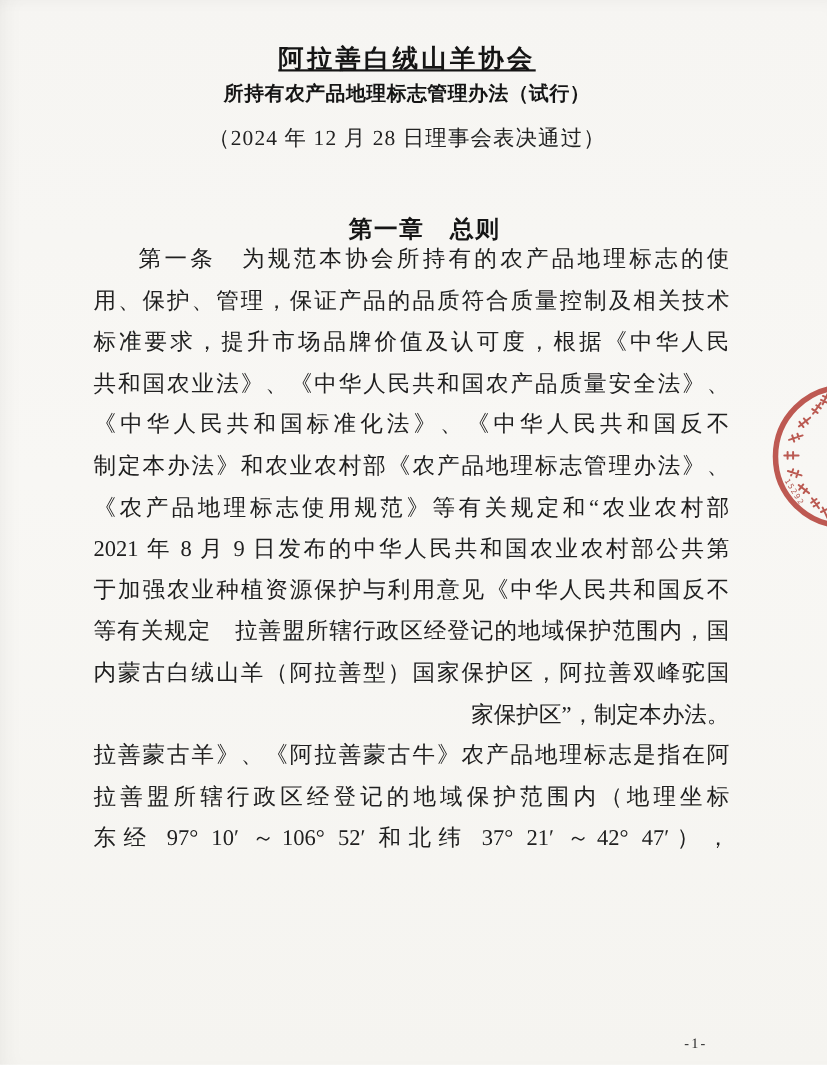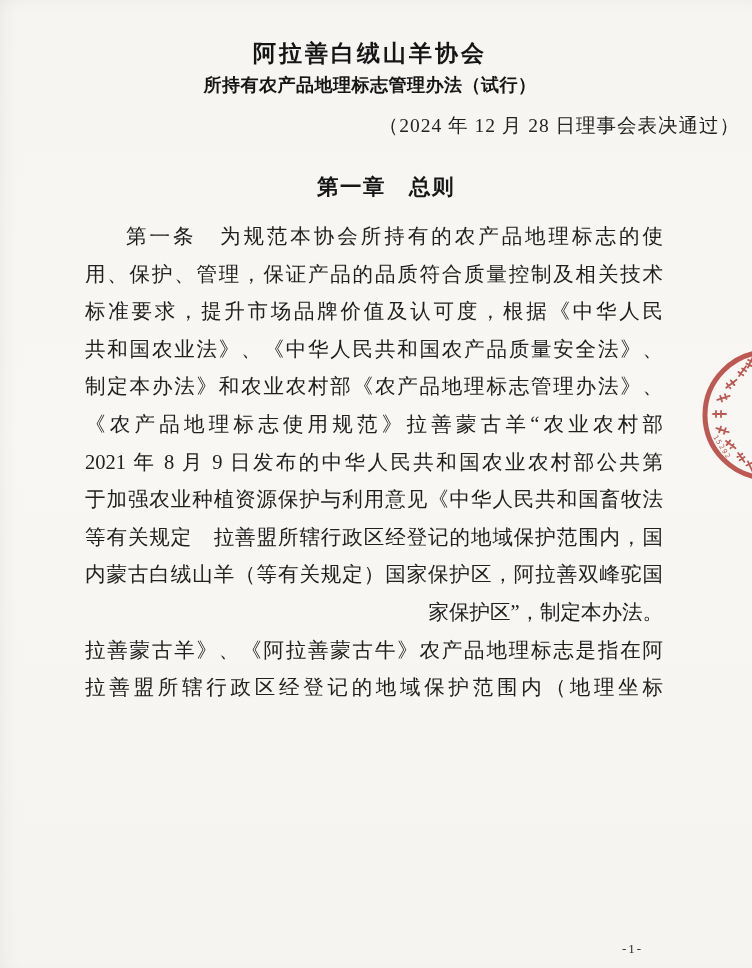--- a/index.html
+++ b/index.html
@@ -14,35 +14,35 @@
   .page {
     position: absolute; inset: 0;
     box-shadow: inset 14px 0 28px -24px rgba(60,60,60,.18), inset 0 10px 22px -20px rgba(60,60,60,.12);
   }
   .header { position: absolute; left: 0; right: 12px; top: 0; text-align: center; }
   .title1 {
     position: absolute; left: 0; right: 0; top: 38px;
     font-family: "Liberation Sans", "DejaVu Sans", sans-serif;
     font-weight: 700; font-size: 23px; letter-spacing: 3px;
     color: #151515;
+    text-decoration: underline;
   }
   .title2 {
     position: absolute; left: 0; right: 0; top: 73px;
     font-family: "Liberation Sans", "DejaVu Sans", sans-serif;
     font-weight: 700; font-size: 18px; letter-spacing: 0.5px;
     color: #151515;
   }
   .approval {
     position: absolute; left: 0; right: 0; top: 112px;
     font-size: 19.5px; letter-spacing: 1px;
     color: #222;
-    text-align: right;
   }
   .chapter {
-    position: absolute; left: 0; right: 0; top: 172px;
+    position: absolute; left: 0; right: 0; top: 193px;
     font-family: "Liberation Sans", "DejaVu Sans", sans-serif;
     font-weight: 700; font-size: 21.5px; letter-spacing: 1.5px;
     color: #161616;
     padding-left: 32px;
   }
   .body-text {
     position: absolute; left: 85px; top: 218px; width: 578px;
     font-size: 20.5px;
   }
   .line {
@@ -70,29 +70,31 @@
     <div class="title2">所持有农产品地理标志管理办法（试行）</div>
     <div class="approval">（2024 年 12 月 28 日理事会表决通过）</div>
     <div class="chapter">第一章　总则</div>
   </div>
 
   <div class="body-text">
       <div class="line indent just">第一条　为规范本协会所持有的农产品地理标志的使</div>
       <div class="line just">用、保护、管理，保证产品的品质符合质量控制及相关技术</div>
       <div class="line just">标准要求，提升市场品牌价值及认可度，根据《中华人民</div>
       <div class="line just">共和国农业法》、《中华人民共和国农产品质量安全法》、</div>
+      <div class="line just">《中华人民共和国标准化法》、《中华人民共和国反不</div>
       <div class="line just">制定本办法》和农业农村部《农产品地理标志管理办法》、</div>
-      <div class="line just">《农产品地理标志使用规范》拉善蒙古羊“农业农村部</div>
+      <div class="line just">《农产品地理标志使用规范》等有关规定和“农业农村部</div>
       <div class="line just">2021 年 8 月 9 日发布的中华人民共和国农业农村部公共第</div>
-      <div class="line just">于加强农业种植资源保护与利用意见《中华人民共和国畜牧法</div>
+      <div class="line just">于加强农业种植资源保护与利用意见《中华人民共和国反不</div>
       <div class="line just">等有关规定　拉善盟所辖行政区经登记的地域保护范围内，国</div>
-      <div class="line just">内蒙古白绒山羊（等有关规定）国家保护区，阿拉善双峰驼国</div>
+      <div class="line just">内蒙古白绒山羊（阿拉善型）国家保护区，阿拉善双峰驼国</div>
       <div class="line">家保护区”，制定本办法。</div>
       <div class="line just">拉善蒙古羊》、《阿拉善蒙古牛》农产品地理标志是指在阿</div>
       <div class="line just">拉善盟所辖行政区经登记的地域保护范围内（地理坐标</div>
+      <div class="line just">东经 97° 10′ ～106° 52′ 和北纬 37° 21′ ～42° 47′），</div>
     </div>
 
   <svg class="stamp" viewBox="0 0 62 155" xmlns="http://www.w3.org/2000/svg" aria-hidden="true">
     <g opacity="0.88">
       <circle cx="78" cy="77" r="63" fill="none" stroke="#b5443c" stroke-width="5"></circle>
       <g stroke="#b2453c" stroke-width="1.8" fill="none" stroke-linecap="round">
         <g transform="translate(60,25) rotate(-65)">
             <path d="M-5 0 L6 0 M-2 -3 L-2 3 M2 -3 L2 3"></path>
           </g>
         <g transform="translate(52,34) rotate(-55)">

